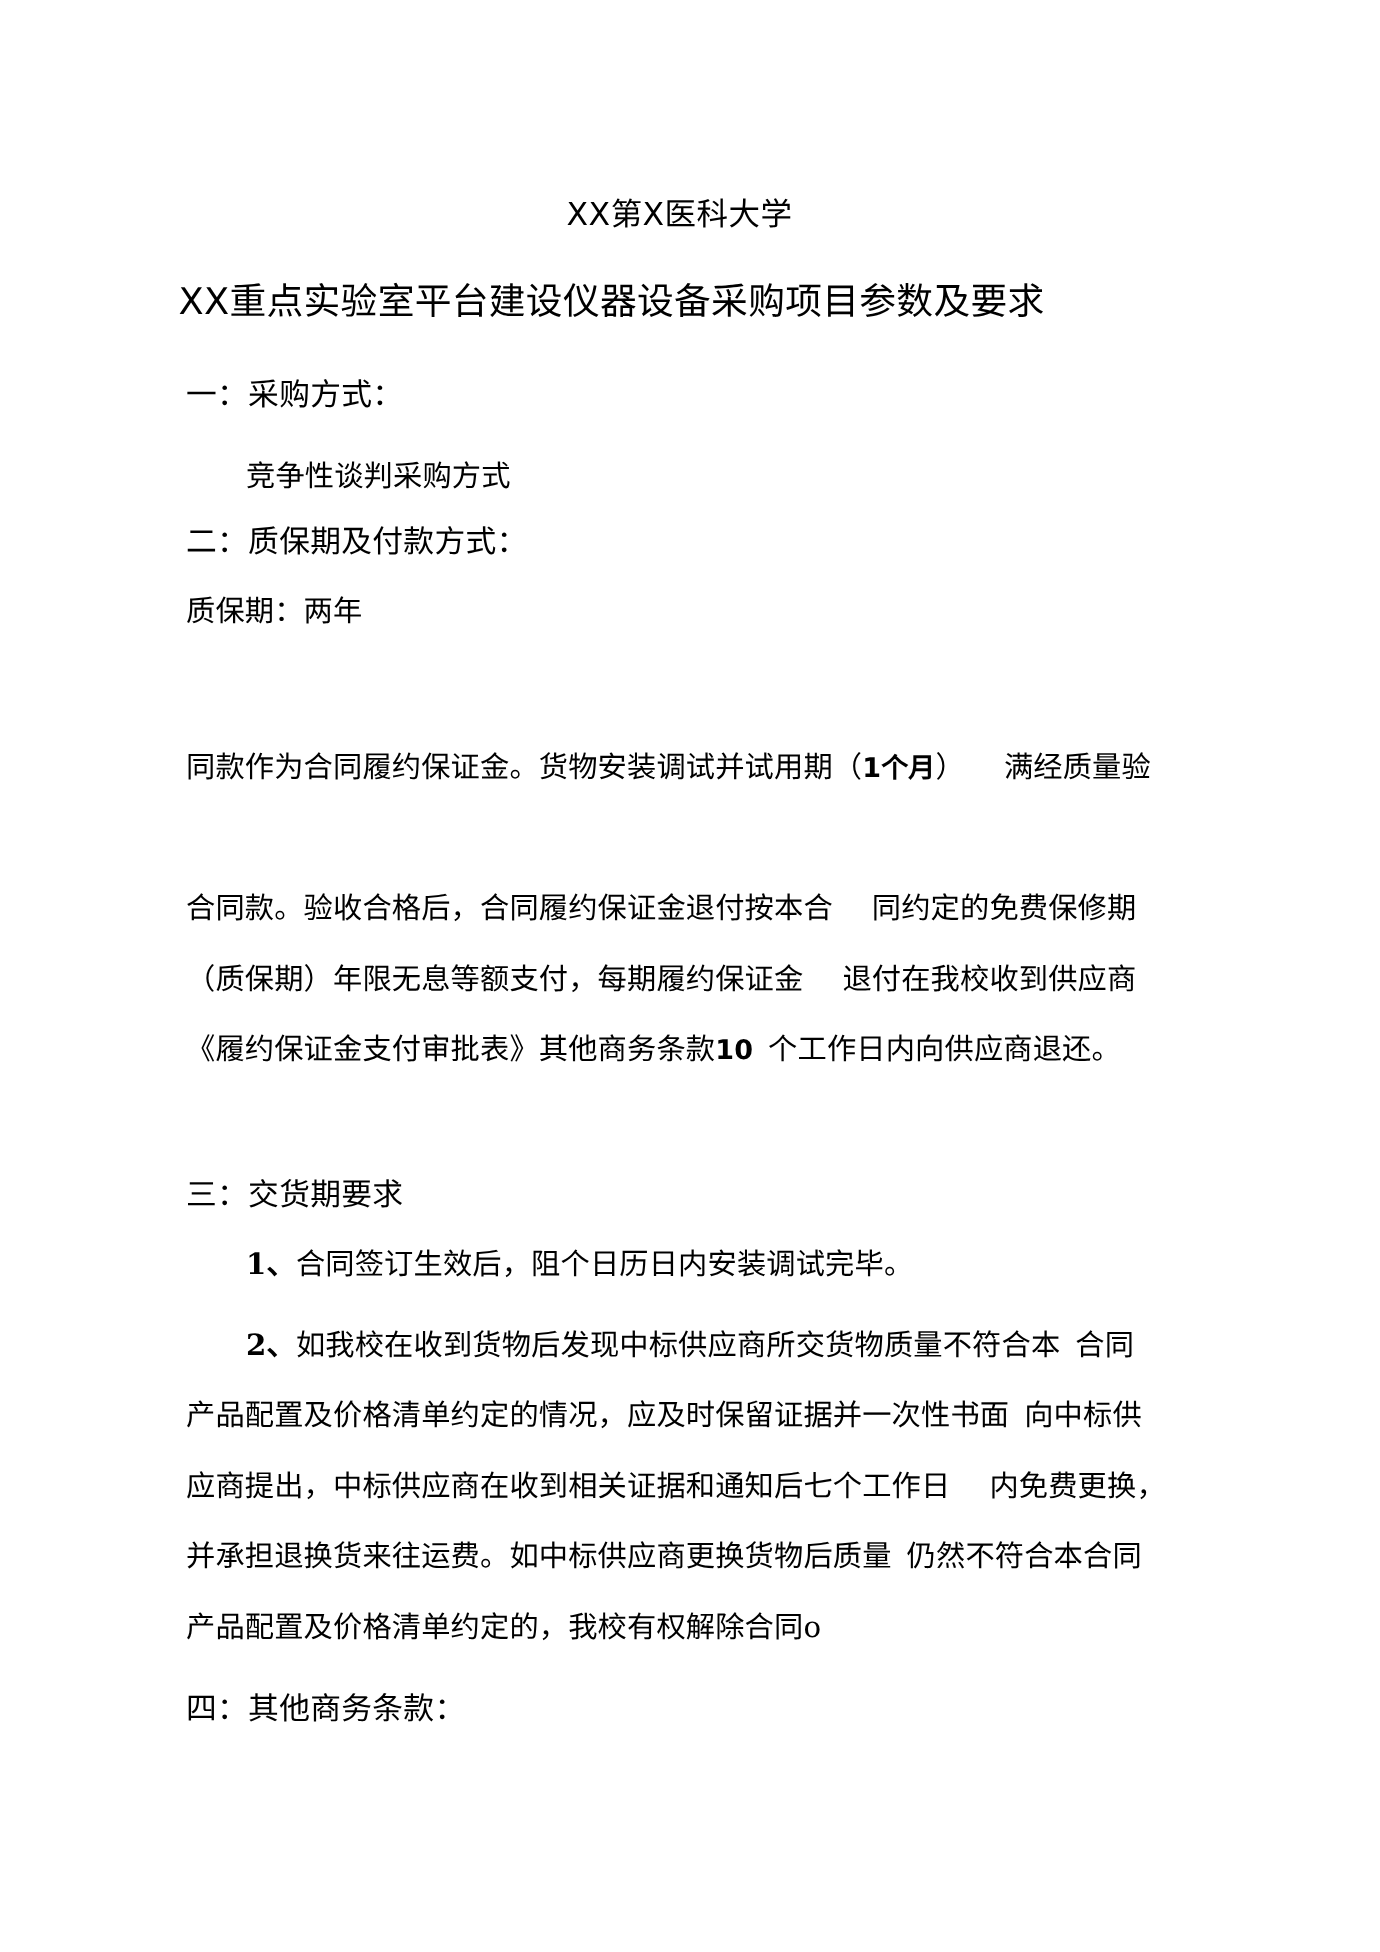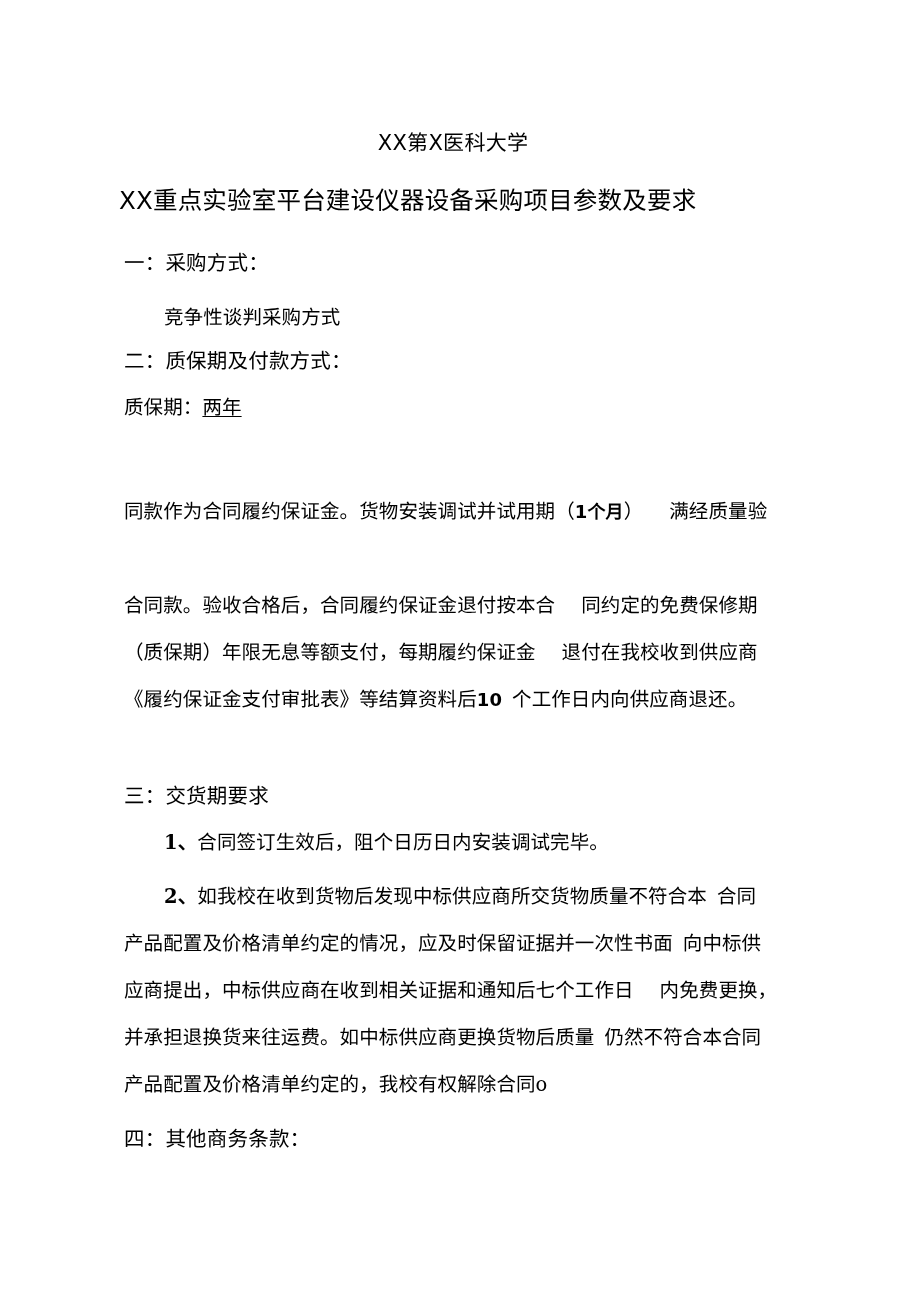--- a/index.html
+++ b/index.html
@@ -81,21 +81,20 @@
   .indent-2 { left: 40px; width: 618px; }
 
   
   .body-line {
     font-size: 19.5px;
     letter-spacing: 0.1px;
   }
 
   
   .uline {
-    text-decoration: underline;
     text-underline-offset: 2px;
   }
 
   .bold-num {
     font-family: "DejaVu Sans", "Liberation Sans", sans-serif;
     font-weight: bold;
     font-size: 18px;
   }
 
   .num-marker {
@@ -123,21 +122,21 @@
 
     <div class="line heading" style="top:326px">二：质保期及付款方式：</div>
 
     <div class="line body-line" style="top:373px">
       <span>质保期：</span><span class="uline">两年</span>
     </div>
 
     <div class="line body-line" style="top:477px"><span>同款作为合同履约保证金。货物安装调试并试用期（</span><span class="bold-num">1个月</span><span>）</span><span class="gap"></span><span>满经质量验</span></div>
     <div class="line body-line" style="top:618px"><span>（质保期）年限无息等额支付，每期履约保证金</span><span class="gap"></span><span>退付在我校收到供应商</span></div>
     <div class="line body-line" style="top:571px"><span>合同款。验收合格后，合同履约保证金退付按本合</span><span class="gap"></span><span>同约定的免费保修期</span></div>
-    <div class="line body-line" style="top:665px"><span>《履约保证金支付审批表》等结算资料后</span><span class="bold-num">10</span><span class="gap-sm"></span><span>个工作日内向供应商退还。</span></div>
+    <div class="line body-line" style="top:665px"><span>《履约保证金支付审批表》其他商务条款</span><span class="bold-num">10</span><span class="gap-sm"></span><span>个工作日内向供应商退还。</span></div>
 
     <div class="line heading" style="top:761px">三：交货期要求</div>
 
     <div class="line body-line indent-2" style="top:808px">
       <span class="num-marker">1、</span><span><span>合同签订生效后，阻个日历日内安装调试完毕。</span></span>
     </div>
 
     <div class="line body-line indent-2" style="top:862px">
       <span class="num-marker">2、</span><span><span>如我校在收到货物后发现中标供应商所交货物质量不符合本</span><span class="gap-sm"></span><span>合同</span></span>
     </div>

